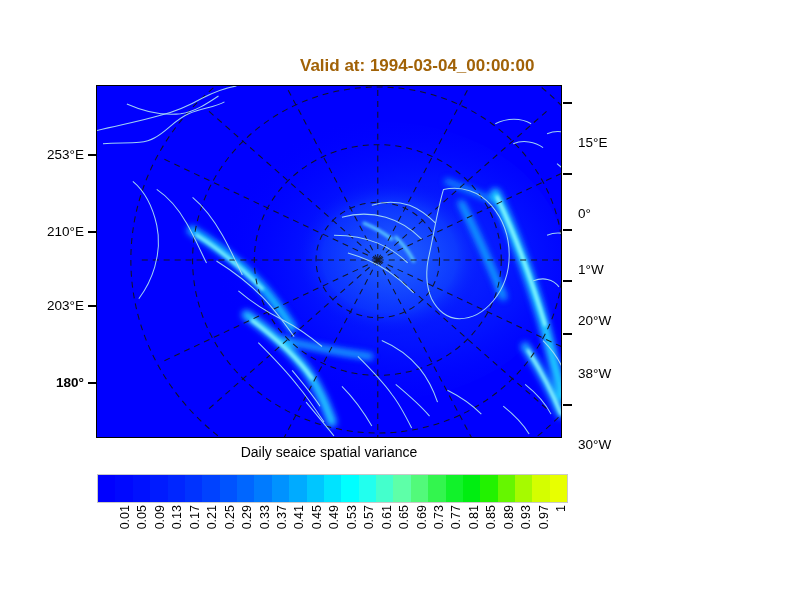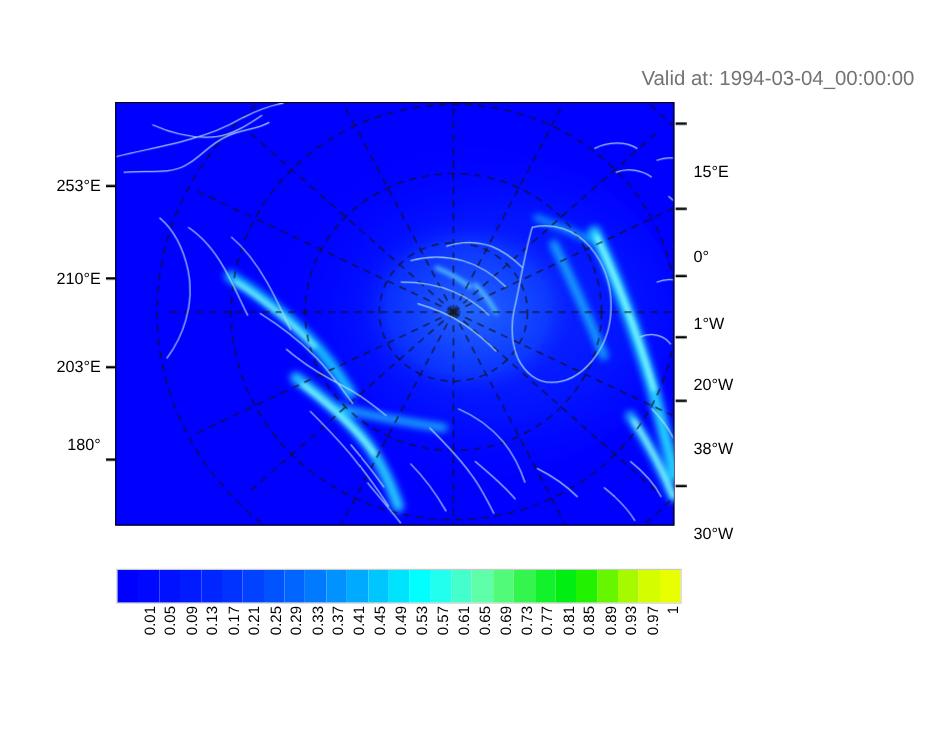--- a/index.html
+++ b/index.html
@@ -20,26 +20,26 @@
     left: 0; top: 0;
     width: 792px;
     height: 612px;
   }
   
   #plot-title {
     position: absolute;
     left: 300px;
     top: 56px;
     width: 462px;
-    text-align: right;
+    text-align: left;
     font-size: 17px;
-    font-weight: normal;
+    font-weight: bold;
     letter-spacing: 0px;
     white-space: nowrap;
-    color: #737373;
+    color: #a16207;
   }
   
   #map-panel {
     position: absolute;
     left: 96px;
     top: 85px;
     width: 466px;
     height: 353px;
     border: 1.3px solid #000;
     box-sizing: border-box;
@@ -244,38 +244,39 @@
   </div>
 
   <div id="axis-left">
       <div class="tick-mark" style="top: 154.3px; left: 88px;"></div>
       <div class="axis-label left" style="top: 155px; left: 10px; width: 74px;">253°E</div>
       <div class="tick-mark" style="top: 231.3px; left: 88px;"></div>
       <div class="axis-label left" style="top: 232px; left: 10px; width: 74px;">210°E</div>
       <div class="tick-mark" style="top: 305.3px; left: 88px;"></div>
       <div class="axis-label left" style="top: 306px; left: 10px; width: 74px;">203°E</div>
       <div class="tick-mark" style="top: 382.3px; left: 88px;"></div>
-      <div class="axis-label left" style="top: 371px; left: 10px; width: 74px;">180°</div>
+      <div class="axis-label left" style="top: 383px; left: 10px; width: 74px; font-weight: bold;">180°</div>
     </div>
 
   <div id="axis-right">
       <div class="tick-mark" style="top: 102.3px; left: 563px;"></div>
       <div class="axis-label right" style="top: 103px; left: 578px; width: 100px;">15°E</div>
       <div class="tick-mark" style="top: 173.3px; left: 563px;"></div>
       <div class="axis-label right" style="top: 174px; left: 578px; width: 100px;">0°</div>
       <div class="tick-mark" style="top: 229.3px; left: 563px;"></div>
       <div class="axis-label right" style="top: 230px; left: 578px; width: 100px;">1°W</div>
       <div class="tick-mark" style="top: 280.3px; left: 563px;"></div>
       <div class="axis-label right" style="top: 281px; left: 578px; width: 100px;">20°W</div>
       <div class="tick-mark" style="top: 333.3px; left: 563px;"></div>
       <div class="axis-label right" style="top: 334px; left: 578px; width: 100px;">38°W</div>
       <div class="tick-mark" style="top: 404.3px; left: 563px;"></div>
       <div class="axis-label right" style="top: 405px; left: 578px; width: 100px;">30°W</div>
     </div>
 
+  <div id="map-caption">Daily seaice spatial variance</div>
 
   <div id="colorbar-wrap">
     <div id="colorbar">
         <div class="swatch" style="background: rgb(0, 0, 255);"></div>
         <div class="swatch" style="background: rgb(0, 8, 255);"></div>
         <div class="swatch" style="background: rgb(0, 17, 255);"></div>
         <div class="swatch" style="background: rgb(0, 27, 255);"></div>
         <div class="swatch" style="background: rgb(0, 38, 255);"></div>
         <div class="swatch" style="background: rgb(0, 51, 255);"></div>
         <div class="swatch" style="background: rgb(0, 66, 255);"></div>

